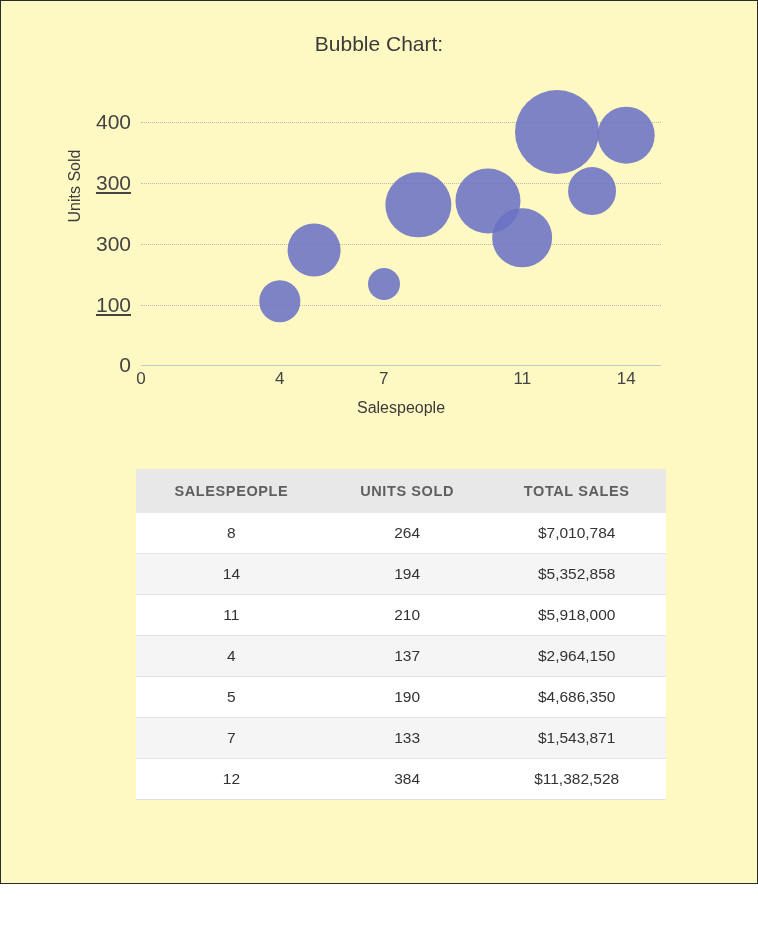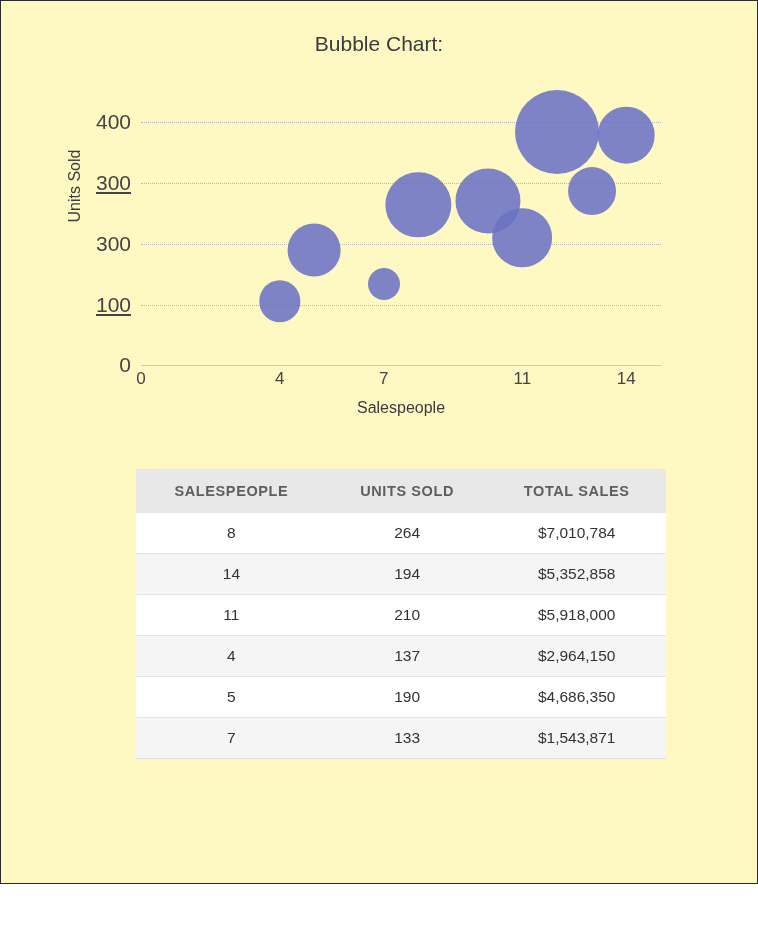--- a/index.html
+++ b/index.html
@@ -239,17 +239,22 @@
           <tr>
             <td>5</td>
             <td>190</td>
             <td>$4,686,350</td>
           </tr>
           <tr>
             <td>7</td>
             <td>133</td>
             <td>$1,543,871</td>
           </tr>
+          <tr>
+            <td>12</td>
+            <td>384</td>
+            <td>$11,382,528</td>
+          </tr>
         </tbody>
     </table>
   </div>
 
 </div>
 
 </body></html>

